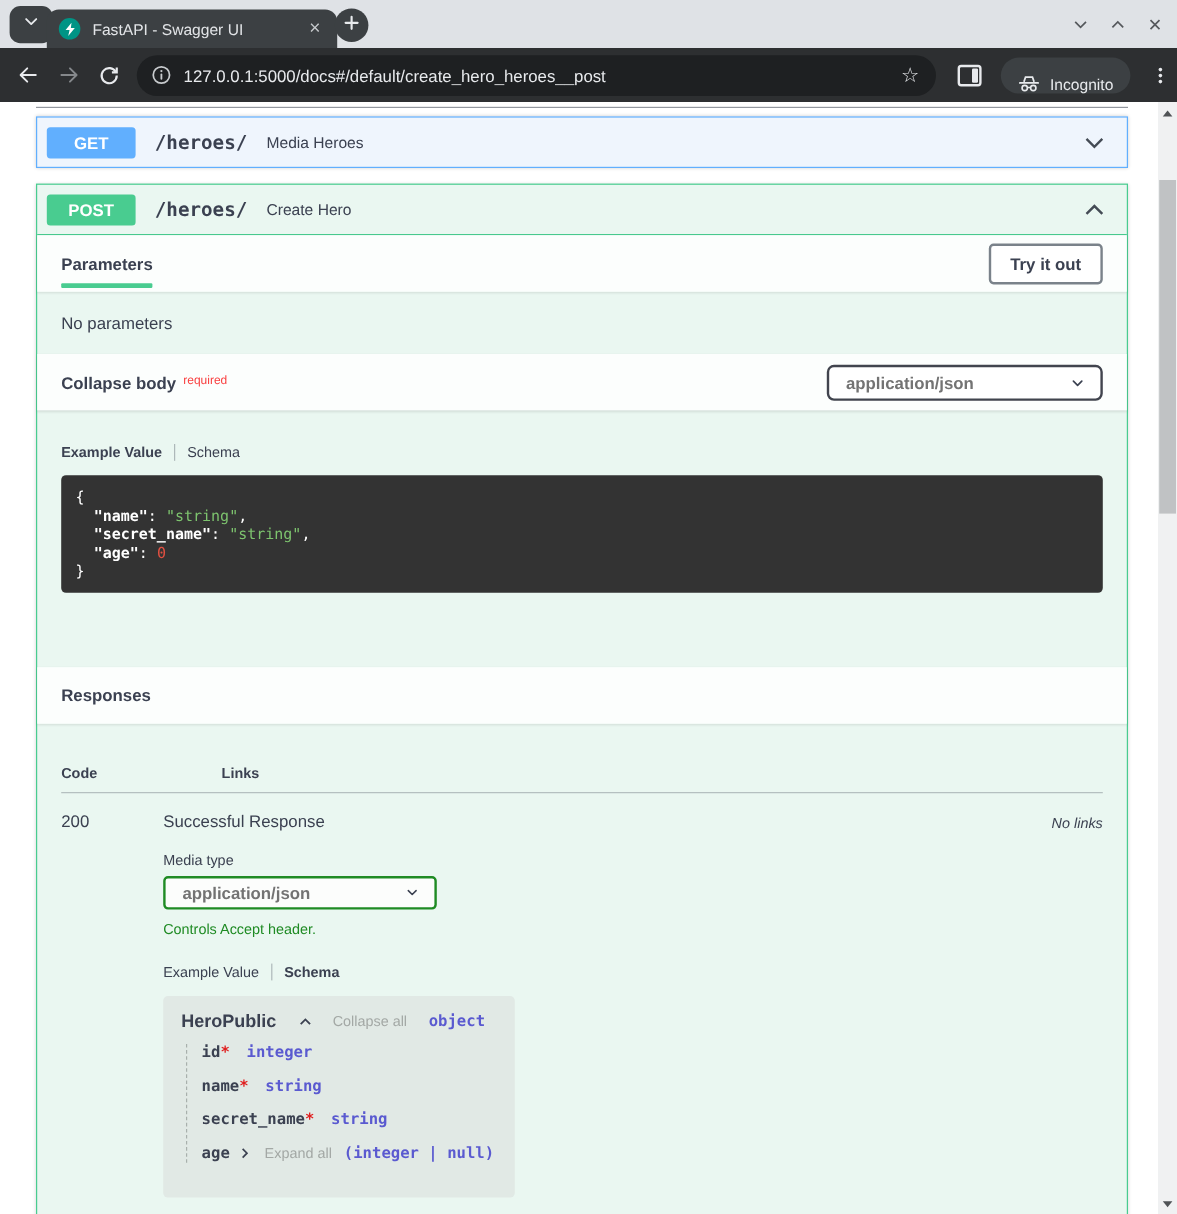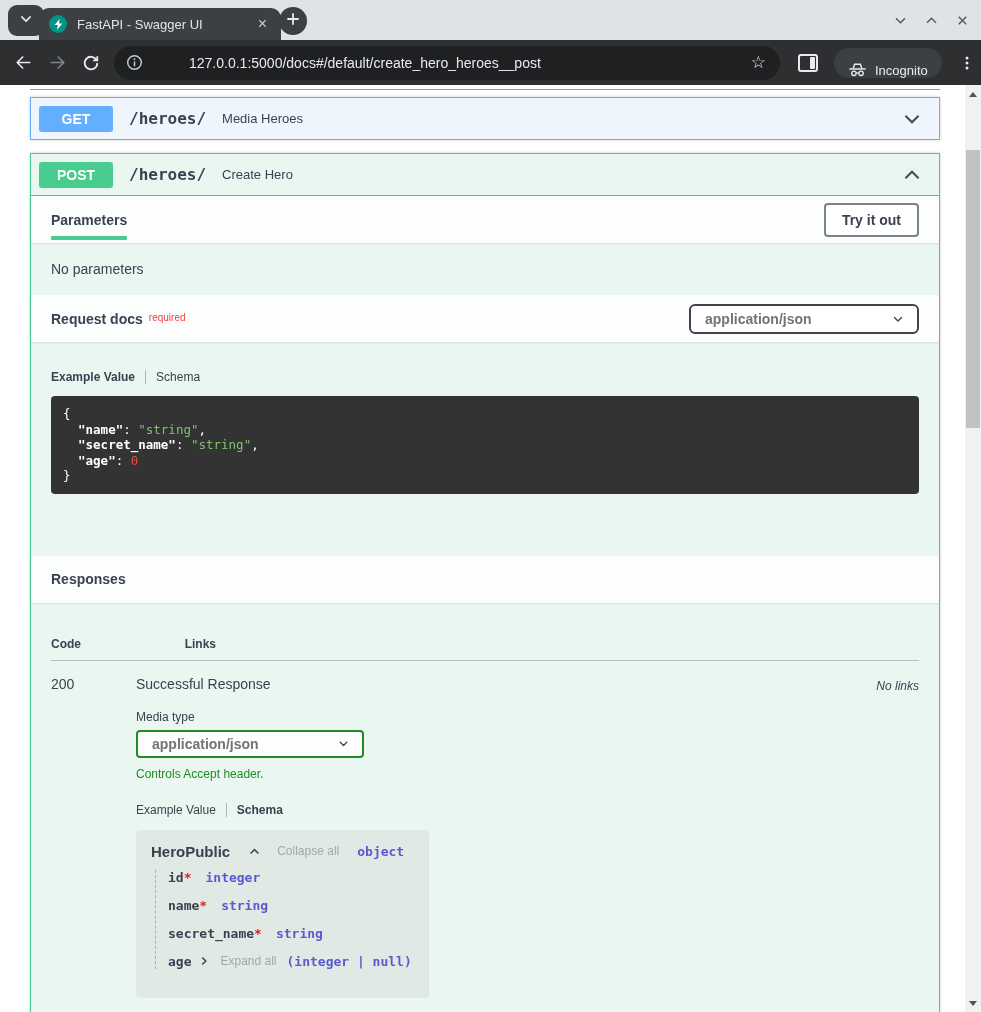--- a/index.html
+++ b/index.html
@@ -14,21 +14,21 @@
   .tabtitle{color:#e2e4e7;font-size:13px;margin-left:10px;flex:1;white-space:nowrap;overflow:hidden;}
   .tabclose{color:#c7cacd;font-size:16px;line-height:16px;padding:0 4px;cursor:pointer;}
   .newtab{position:absolute;left:279px;top:7px;width:28px;height:28px;border-radius:50%;background:#3c4043;color:#e8eaed;display:flex;align-items:center;justify-content:center;cursor:pointer;}
   .winctl{position:absolute;top:9px;display:flex;align-items:center;gap:9px;right:8px;color:#55585c;}
   .winbtn{width:22px;height:22px;display:flex;align-items:center;justify-content:center;cursor:pointer;}
 
   
   .toolbar{position:absolute;left:0;top:40px;width:981px;height:45px;background:#2d2f31;display:flex;align-items:center;}
   .navbtn{width:34px;height:34px;display:flex;align-items:center;justify-content:center;color:#e8eaed;cursor:pointer;flex:none;}
   .navbtn.dim{color:#85888b;}
-  .urlbar{background:#1e2022;border-radius:17px;height:34px;display:flex;align-items:center;flex:none;width:666px;margin-left:6px;padding:0 12px;box-sizing:border-box;cursor:text;gap:36px;}
+  .urlbar{background:#1e2022;border-radius:17px;height:34px;display:flex;align-items:center;flex:none;width:666px;margin-left:6px;padding:0 12px;box-sizing:border-box;cursor:text;}
   .urltext{color:#e8eaed;font-size:14px;margin-left:10px;flex:1;white-space:nowrap;overflow:hidden;}
   .star{color:#e8eaed;font-size:17px;padding:0 2px;cursor:pointer;}
   .sidepanel{margin-left:18px;width:16px;height:14px;border:2px solid #e8eaed;border-radius:3px;position:relative;cursor:pointer;flex:none;}
   .sidepanel .bar{position:absolute;right:1px;top:1px;bottom:1px;width:5px;background:#e8eaed;border-radius:1px;}
   .incog{margin-left:16px;height:30px;background:#3c4043;border-radius:15px;display:flex;align-items:flex-end;padding:0 14px;color:#e8eaed;font-size:13px;gap:8px;flex:none;}
   .menu3{margin-left:12px;width:30px;height:30px;display:flex;align-items:center;justify-content:center;color:#e8eaed;cursor:pointer;}
 
   
   .scrollbar{position:absolute;right:0;top:85px;width:16px;height:927px;background:#f0f1f2;}
   .sb-arrow{position:absolute;left:0;width:16px;height:14px;display:flex;align-items:center;justify-content:center;cursor:pointer;}
@@ -237,21 +237,21 @@
           <div class="tab-underlined">
             <div class="sec-title">Parameters</div>
             <div class="bar"></div>
           </div>
           <button class="btn-try">Try it out</button>
         </div>
         <div class="noparams">No parameters</div>
 
         <div class="sec-header">
           <div class="req-title-wrap">
-            <span class="sec-title">Request docs</span>
+            <span class="sec-title">Collapse body</span>
             <span class="required">required</span>
           </div>
           <div class="reqbody-right">
             <div class="select w230">
               <span>application/json</span>
               <span style="display:flex;">
                   <svg width="14" height="14" viewBox="0 0 20 20">
                     <path d="M5 8l5 5 5-5" fill="none" stroke="#3b4151" stroke-width="2" stroke-linecap="round" stroke-linejoin="round"></path>
                   </svg>
                 </span>

